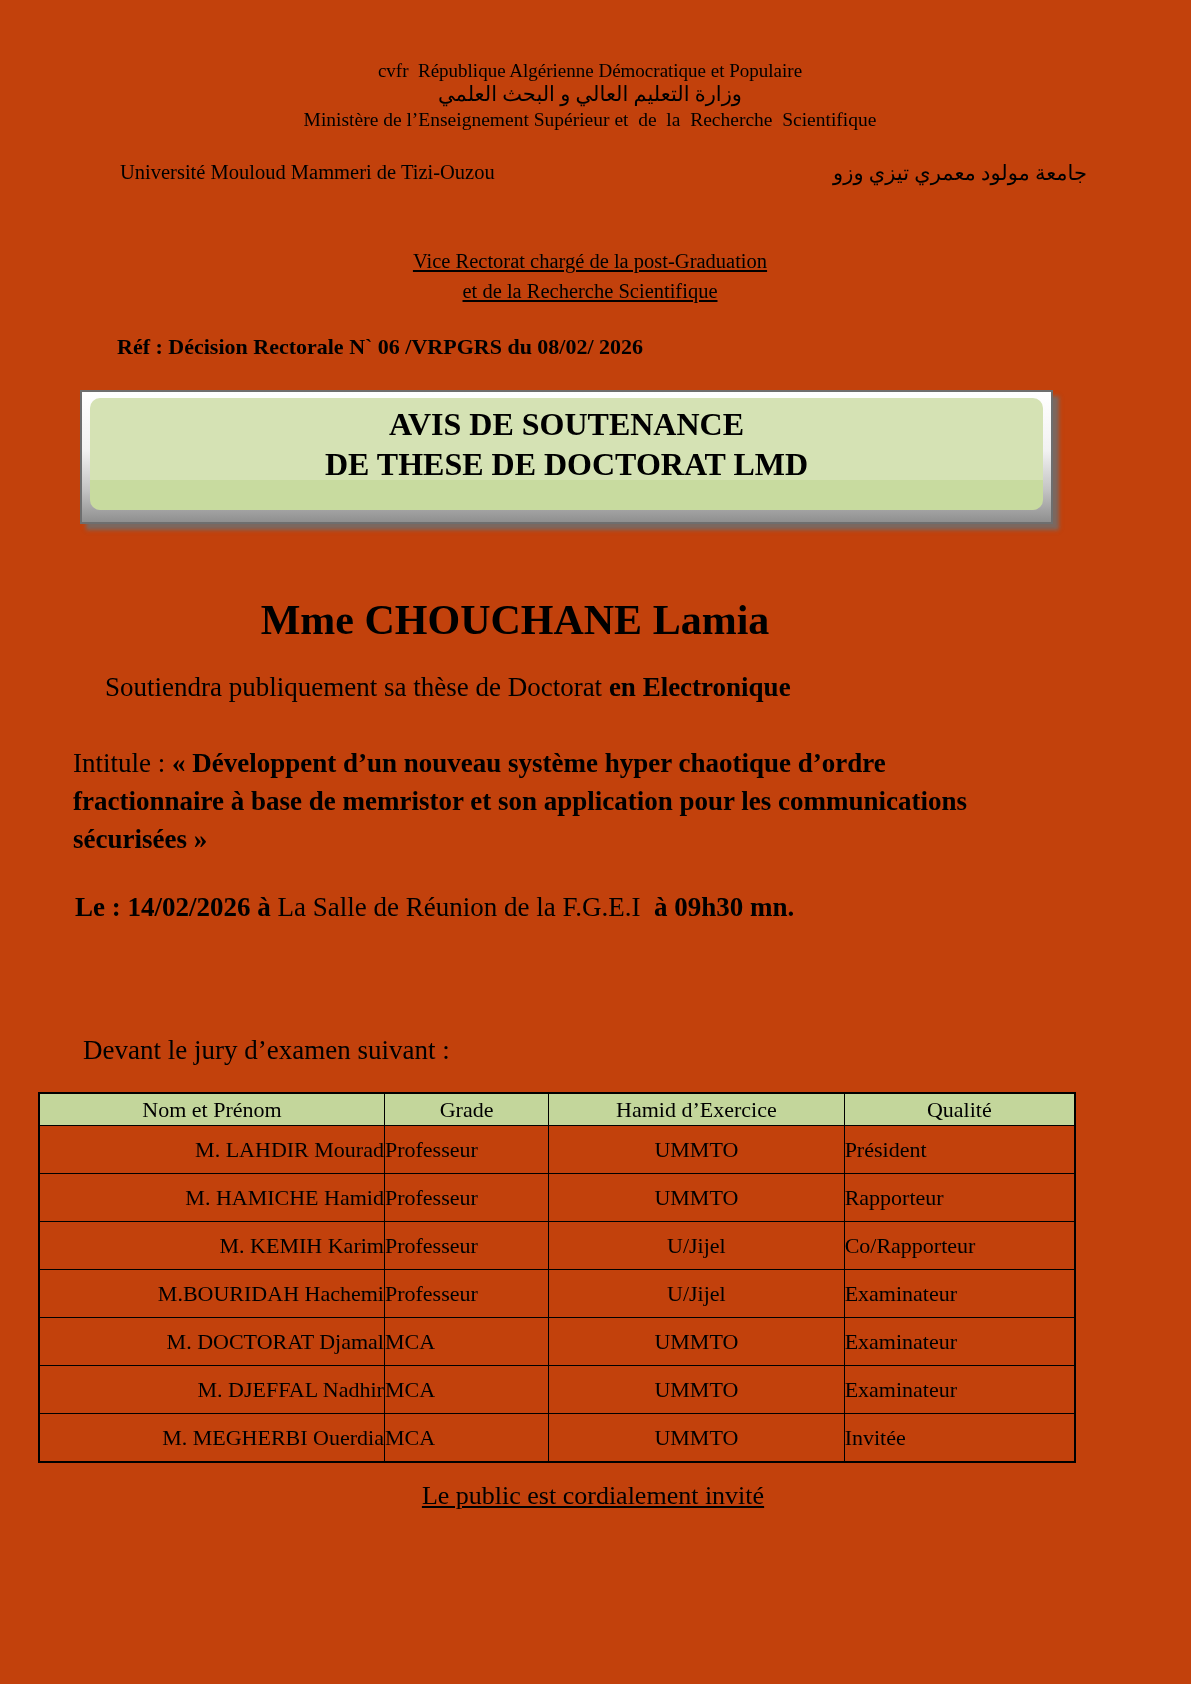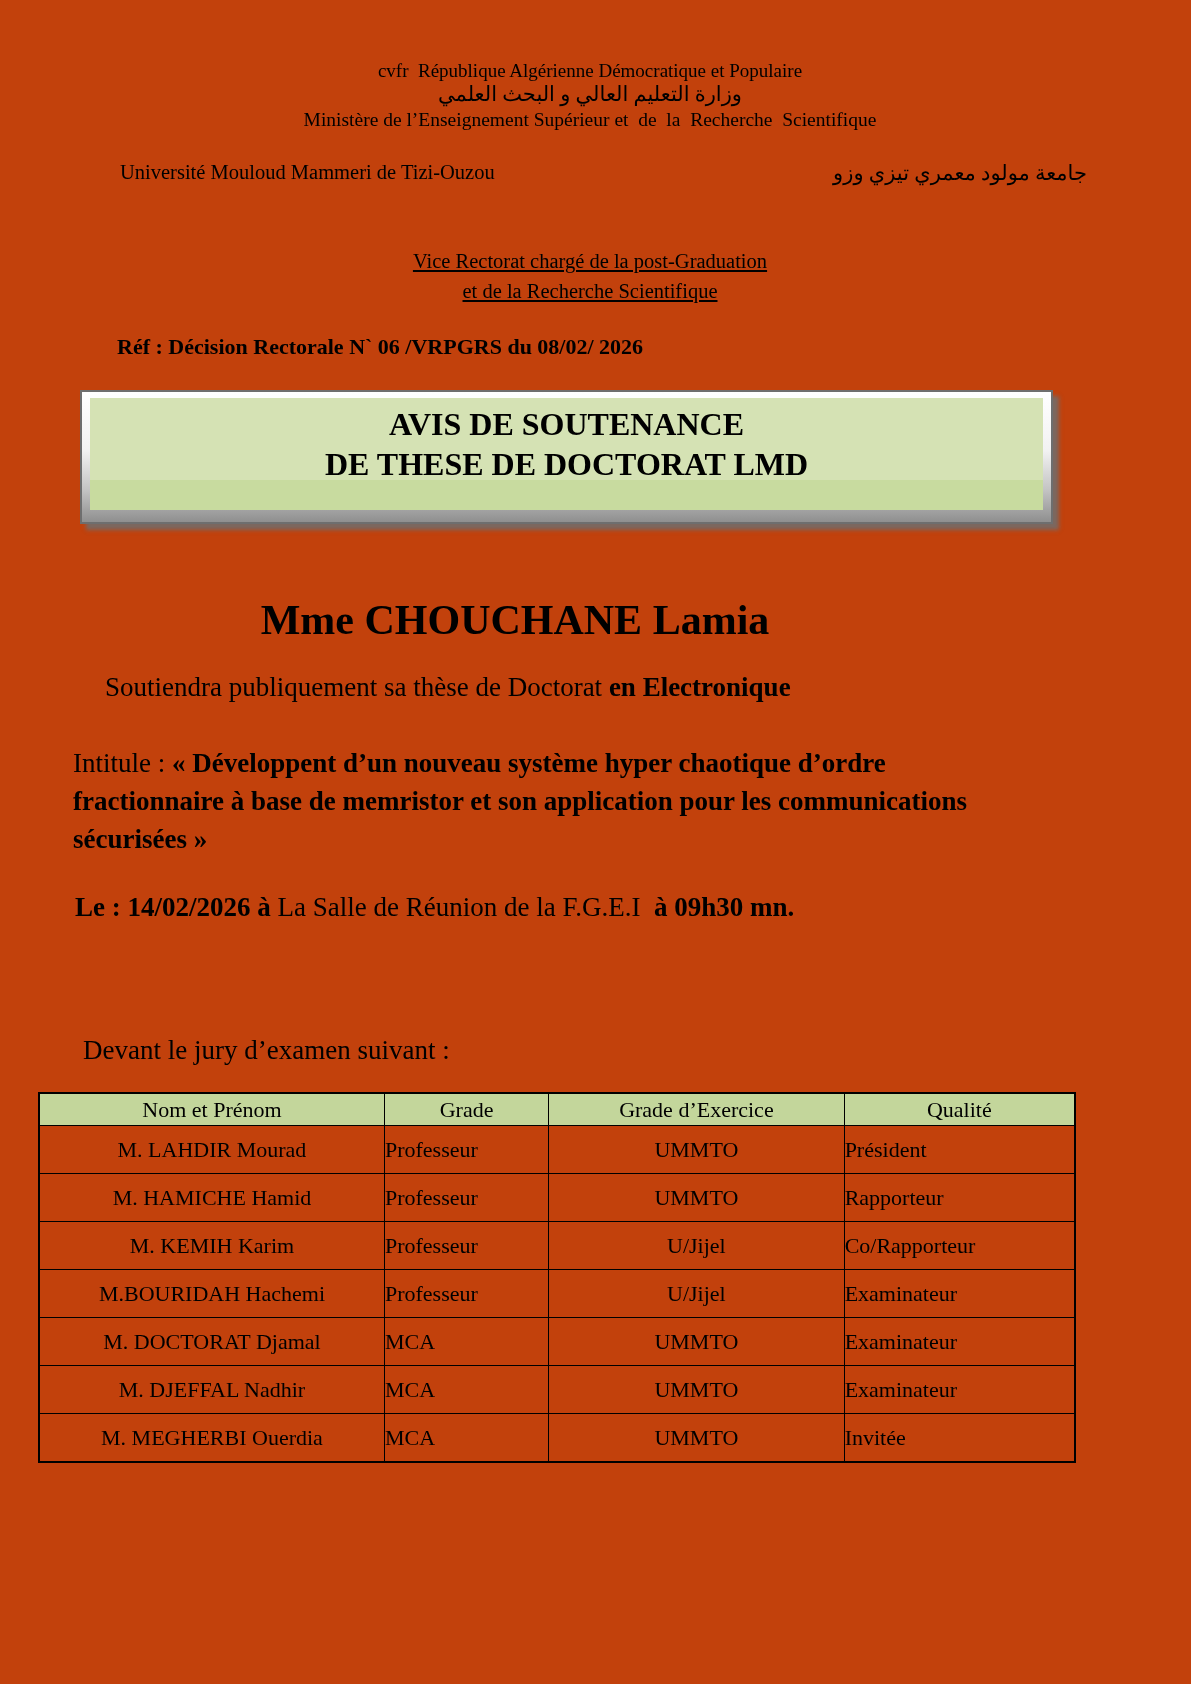--- a/index.html
+++ b/index.html
@@ -34,20 +34,21 @@
     background:linear-gradient(to bottom,#ffffff 0%,#f2f2f2 45%,#c4c4c4 75%,#8f8f8f 100%);
     padding:6px 8px 12px 8px;
     box-shadow:6px 6px 4px rgba(110,110,110,0.85);
   }
   .banner-inner{
     width:100%;height:100%;
     background:linear-gradient(to bottom,#d5e2b4 0%,#d5e2b4 73%,#c8db9f 73%,#c8db9f 100%);
     text-align:center;
     box-sizing:border-box;
     padding-top:6px;
+    border-radius:10px;
   }
   .banner-line{font-size:32px;font-weight:bold;line-height:40px;}
 
   .name{top:596px;left:0;width:1030px;text-align:center;font-size:42px;font-weight:bold;}
 
   .intro{top:672px;left:105px;font-size:27px;}
   .b{font-weight:bold;}
 
   .thesis{top:744px;left:73px;width:962px;font-size:27px;line-height:38px;}
 
@@ -66,21 +67,21 @@
     vertical-align:middle;
     padding:0;
   }
   .jury-table{border:2.5px solid #000;}
   .jury-table thead th{
     background:#c3d69b;
     height:31px;
     text-align:center;
   }
   .jury-table tbody td{height:47px;}
-  .col-name{width:372px;text-align:center;padding-left:12px;}
+  .col-name{width:372px;text-align:right;padding-left:12px;}
   .col-grade{width:173px;text-align:left;}
   .col-lieu{width:322px;text-align:center;}
   .col-qual{width:243px;text-align:left;padding-left:10px;}
   .jury-table thead th.col-name,.jury-table thead th.col-qual{text-align:center;padding-left:0;}
 
   .footer{top:1481px;left:38px;width:1110px;text-align:center;font-size:26px;}
   .footer span{text-decoration:underline;}
 </style>
 </head>
 <body>
@@ -124,21 +125,21 @@
     <span class="t b">Le : 14/02/2026 à</span><span class="t"> La Salle de Réunion de la F.G.E.I</span><span class="t b">  à 09h30 mn.</span>
   </div>
 
   <div class="abs jury-intro t">Devant le jury d’examen suivant :</div>
 
   <table class="abs jury-table">
     <thead>
       <tr>
         <th class="col-name t">Nom et Prénom</th>
         <th class="col-grade t">Grade</th>
-        <th class="col-lieu t">Grade d’Exercice</th>
+        <th class="col-lieu t">Hamid d’Exercice</th>
         <th class="col-qual t">Qualité</th>
       </tr>
     </thead>
     <tbody>
       <tr>
         <td class="col-name t">M. LAHDIR Mourad</td>
         <td class="col-grade t">Professeur</td>
         <td class="col-lieu t">UMMTO</td>
         <td class="col-qual t">Président</td>
       </tr>
@@ -174,14 +175,17 @@
       </tr>
       <tr>
         <td class="col-name t">M. MEGHERBI Ouerdia</td>
         <td class="col-grade t">MCA</td>
         <td class="col-lieu t">UMMTO</td>
         <td class="col-qual t">Invitée</td>
       </tr>
     </tbody>
   </table>
 
+  <div class="abs footer">
+    <span class="t">Le public est cordialement invité</span>
+  </div>
 
 </div>
 
 </body></html>

